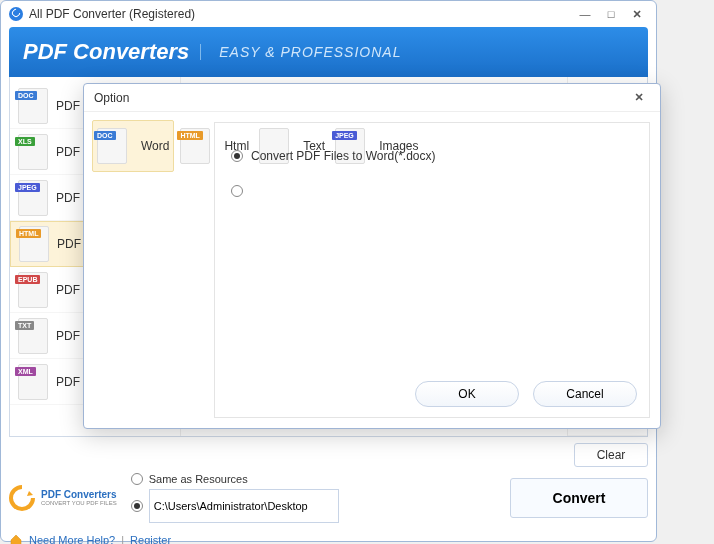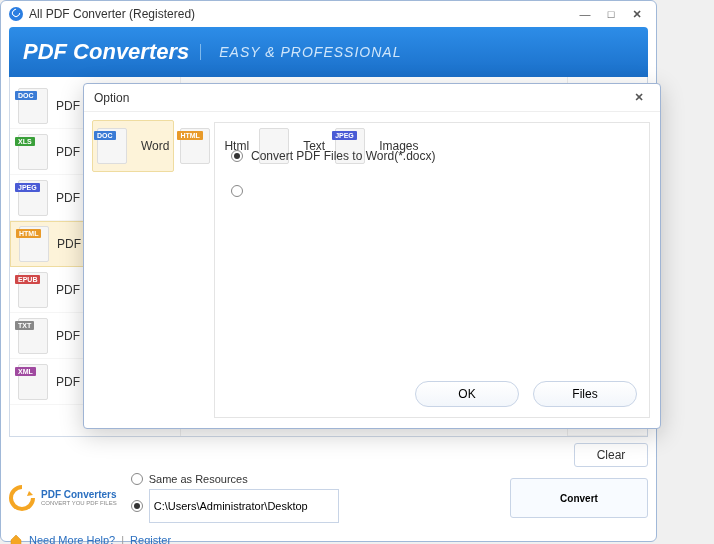--- a/index.html
+++ b/index.html
@@ -38,21 +38,21 @@
 .logo-ico { width: 26px; height: 26px; }
 .logo-txt { font-size: 10px; font-weight: bold; color: #2a6fc0; line-height: 1; }
 .logo-txt small { font-size: 6px; color: #888; font-weight: normal; display: block; }
 .dest-box { display: flex; flex-direction: column; gap: 4px; font-size: 11px; color: #333; }
 .dest-row { display: flex; align-items: center; gap: 6px; }
 .radio { width: 12px; height: 12px; border: 1px solid #888; border-radius: 50%; display: inline-flex; align-items: center; justify-content: center; }
 .radio.on::after { content: ""; width: 6px; height: 6px; background: #333; border-radius: 50%; }
 .path-input { width: 190px; height: 20px; border: 1px solid #c8d4e6; font-size: 11px; padding: 16px 4px; }
 .browse-btn { height: 22px; width: 80px; border: 1px solid #c8d4e6; background: linear-gradient(#fff,#f2f6fb); border-radius: 3px; font-size: 11px; display: inline-flex; align-items: center; justify-content: center; gap: 4px; cursor: pointer; }
 .folder-ico { width: 14px; height: 11px; background: #3a8de8; border-radius: 1px; display: inline-block; }
-.convert-btn { margin-left: auto; width: 138px; height: 40px; border: 1px solid #c8d4e6; background: #f8fbff; border-radius: 3px; font-size: 10px; font-weight: bold; cursor: pointer; }
+.convert-btn { margin-left: auto; width: 138px; height: 40px; border: 1px solid #c8d4e6; background: #f8fbff; border-radius: 3px; font-size: 14px; font-weight: bold; cursor: pointer; }
 
 .statusbar { margin: 10px 8px 0; display: flex; align-items: center; gap: 6px; font-size: 11px; }
 .home-ico { width: 14px; height: 14px; display: inline-block; }
 .link { color: #2a6fc0; cursor: pointer; }
 .sep { color: #999; }
 
 
 .modal { position: absolute; left: 82px; top: 82px; width: 578px; height: 346px; background: #fff; border: 1px solid #9fb4d4; border-radius: 4px; box-shadow: 0 6px 24px rgba(0,0,0,0.2); display: flex; flex-direction: column; }
 .modal-title { height: 28px; display: flex; align-items: center; padding: 0 10px; font-size: 12px; color: #333; border-bottom: 1px solid #eee; }
 .modal-title .spacer { flex: 1; }
@@ -214,19 +214,19 @@
             <div class="radio-row">
               <span class="radio on"></span>
               <span>Convert PDF Files to Word(*.docx)</span>
             </div>
             <div class="radio-row">
               <span class="radio"></span>
             </div>
           </div>
         <div class="modal-foot">
           <button class="dlg-btn">OK</button>
-          <button class="dlg-btn">Files</button>
+          <button class="dlg-btn">Cancel</button>
         </div>
       </div>
     </div>
   </div>
 
 </div>
 
 </body></html>

